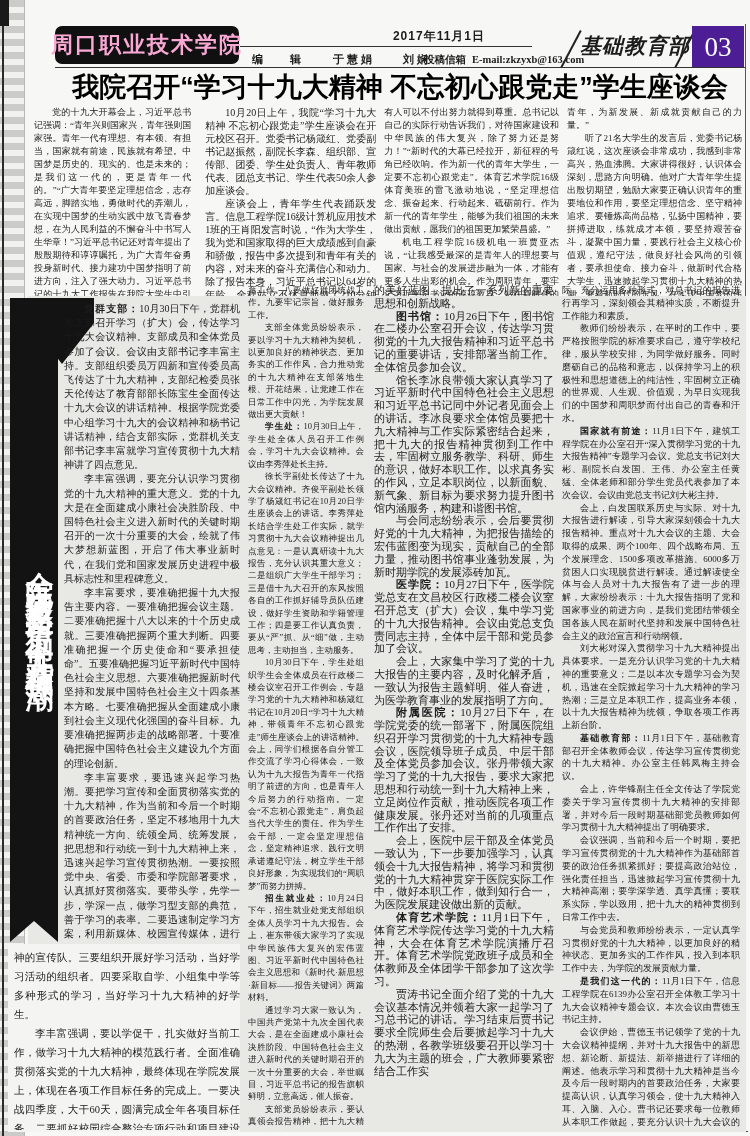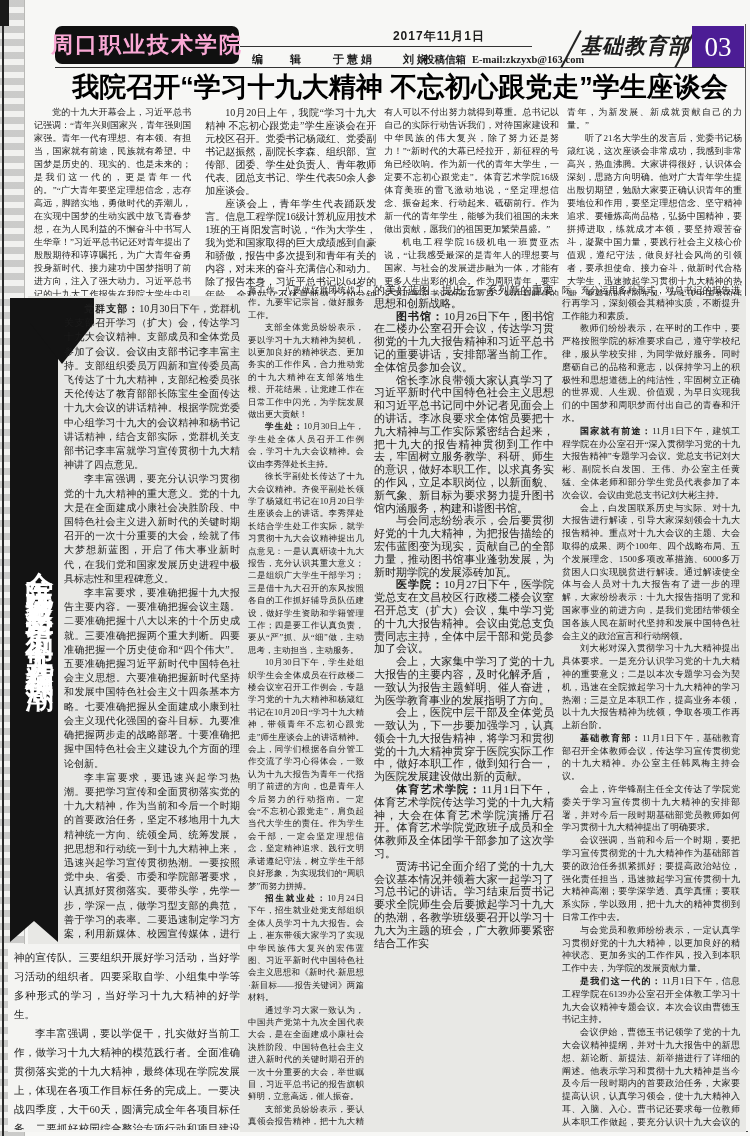--- a/index.html
+++ b/index.html
@@ -139,21 +139,21 @@
 <div class="panel2"></div>
 
 <div class="ribbon"></div>
 <div class="ribbon-head"></div>
 <div class="ribbon-tail"></div>
 <div class="ribbon-text">全院迅速掀起学习贯彻十九大精神热潮</div>
 
 <div class="bcol colA">
     <p class="para"><b class="sech">党群支部：</b>10月30日下午，党群机关支部召开学习（扩大）会，传达学习十九大会议精神。支部成员和全体党员参加了会议。会议由支部书记李丰富主持。支部组织委员万四新和宣传委员高飞传达了十九大精神，支部纪检委员张天伦传达了教育部部长陈宝生全面传达十九大会议的讲话精神。根据学院党委中心组学习十九大的会议精神和杨书记讲话精神，结合支部实际，党群机关支部书记李丰富就学习宣传贯彻十九大精神讲了四点意见。</p>
     <p class="para">李丰富强调，要充分认识学习贯彻党的十九大精神的重大意义。党的十九大是在全面建成小康社会决胜阶段、中国特色社会主义进入新时代的关键时期召开的一次十分重要的大会，绘就了伟大梦想新蓝图，开启了伟大事业新时代，在我们党和国家发展历史进程中极具标志性和里程碑意义。</p>
-    <p class="para">李丰富要求，要准确把握十九大报告主要内容。一要准确把握会议主题。二要准确把握十八大以来的十个历史成就。三要准确把握两个重大判断。四要准确把握一个历史使命和“四个伟大”。五要准确把握习近平新时代中国特色社会主义思想。六要准确把握新时代坚持和发展中国特色社会主义十四条基本方略。七要准确把握从全面建成小康到社会主义现代化强国的奋斗目标。九要准确把握两步走的战略部署。十要准确把握中国特色社会主义建设九个方面的理论创新。</p>
+    <p class="para">李丰富要求，要准确把握十九大报告主要内容。一要准确把握会议主题。二要准确把握十八大以来的十个历史成就。三要准确把握两个重大判断。四要准确把握一个历史使命和“要承担使命”。五要准确把握习近平新时代中国特色社会主义思想。六要准确把握新时代坚持和发展中国特色社会主义十四条基本方略。七要准确把握从全面建成小康到社会主义现代化强国的奋斗目标。九要准确把握两步走的战略部署。十要准确把握中国特色社会主义建设九个方面的理论创新。</p>
     <p class="para">李丰富要求，要迅速兴起学习热潮。要把学习宣传和全面贯彻落实党的十九大精神，作为当前和今后一个时期的首要政治任务，坚定不移地用十九大精神统一方向、统领全局、统筹发展，把思想和行动统一到十九大精神上来，迅速兴起学习宣传贯彻热潮。一要按照党中央、省委、市委和学院部署要求，认真抓好贯彻落实。要带头学，先学一步，学深一点，做学习型支部的典范，善于学习的表率。二要迅速制定学习方案，利用新媒体、校园宣传媒体，进行广泛宣传报道，做十九大精</p>
   </div>
 <div class="bcol colA2">
     <p class="para flush">神的宣传队。三要组织开展好学习活动，当好学习活动的组织者。四要采取自学、小组集中学等多种形式的学习，当好学习十九大精神的好学生。</p>
     <p class="para">李丰富强调，要以学促干，扎实做好当前工作，做学习十九大精神的模范践行者。全面准确贯彻落实党的十九大精神，最终体现在学院发展上，体现在各项工作目标任务的完成上。一要决战四季度，大干60天，圆满完成全年各项目标任务。二要抓好校园综合整治专项行动和项目建设为重点搞好督促检查工作。确保全年各项目标任务的圆满完成。三要抓好“五城联创”和校园文明创建活动。四要做好沈丘三大夫营的精准扶贫工作。五要认真抓好基层党建工作。各基层党组织要认真加强政治学习，充分发挥党员的先锋模范作用和党组织战斗堡垒作用。六要做好信访维稳工作，及时化解矛盾。七要做好新生和优秀青年的入党教</p>
   </div>
 <div class="bcol colB">
     <p class="para flush">育工作。八要做好群团统战工作。九要牢记宗旨，做好服务工作。</p>
     <p class="para">支部全体党员纷纷表示，要以学习十九大精神为契机，以更加良好的精神状态、更加务实的工作作风，合力推动党的十九大精神在支部落地生根、开花结果，让党建工作在日常工作中闪光，为学院发展做出更大贡献！</p>
     <p class="para"><b class="sech">学生处：</b>10月30日上午，学生处全体人员召开工作例会，学习十九大会议精神。会议由李秀萍处长主持。</p>
@@ -163,20 +163,21 @@
     <p class="para">通过学习大家一致认为，中国共产党第十九次全国代表大会，是在全面建成小康社会决胜阶段、中国特色社会主义进入新时代的关键时期召开的一次十分重要的大会，举世瞩目，习近平总书记的报告旗帜鲜明，立意高远，催人振奋。</p>
     <p class="para">支部党员纷纷表示，要认真领会报告精神，把十九大精神贯穿于实际工作中，统一到十九大精神上来、凝聚到学院部署上来，凝聚共识，以饱满的热情和奋发有为的精神状态投入到招生就业等具体工作中，为学院发展做出新的贡献。</p>
   </div>
 <div class="bcol colC">
     <p class="para flush">的美好蓝图，提出了一系列新的重要思想和创新战略。</p>
     <p class="para"><b class="sech">图书馆：</b>10月26日下午，图书馆在二楼办公室召开会议，传达学习贯彻党的十九大报告精神和习近平总书记的重要讲话，安排部署当前工作。全体馆员参加会议。</p>
     <p class="para">馆长李冰良带领大家认真学习了习近平新时代中国特色社会主义思想和习近平总书记同中外记者见面会上的讲话。李冰良要求全体馆员要把十九大精神与工作实际紧密结合起来，把十九大的报告精神贯彻到工作中去，牢固树立服务教学、科研、师生的意识，做好本职工作。以求真务实的作风，立足本职岗位，以新面貌、新气象、新目标为要求努力提升图书馆内涵服务，构建和谐图书馆。</p>
     <p class="para">与会同志纷纷表示，会后要贯彻好党的十九大精神，为把报告描绘的宏伟蓝图变为现实，贡献自己的全部力量，推动图书馆事业蓬勃发展，为新时期学院的发展添砖加瓦。</p>
     <p class="para"><b class="sech">医学院：</b>10月27日下午，医学院党总支在文昌校区行政楼二楼会议室召开总支（扩大）会议，集中学习党的十九大报告精神。会议由党总支负责同志主持，全体中层干部和党员参加了会议。</p>
     <p class="para">会上，大家集中学习了党的十九大报告的主要内容，及时化解矛盾，一致认为报告主题鲜明、催人奋进，为医学教育事业的发展指明了方向。</p>
+    <p class="para"><b class="sech">附属医院：</b>10月27日下午，在学院党委的统一部署下，附属医院组织召开学习贯彻党的十九大精神专题会议，医院领导班子成员、中层干部及全体党员参加会议。张丹带领大家学习了党的十九大报告，要求大家把思想和行动统一到十九大精神上来，立足岗位作贡献，推动医院各项工作健康发展。张丹还对当前的几项重点工作作出了安排。</p>
     <p class="para">会上，医院中层干部及全体党员一致认为，下一步要加强学习，认真领会十九大报告精神，将学习和贯彻党的十九大精神贯穿于医院实际工作中，做好本职工作，做到知行合一，为医院发展建设做出新的贡献。</p>
     <p class="para"><b class="sech">体育艺术学院：</b>11月1日下午，体育艺术学院传达学习党的十九大精神，大会在体育艺术学院演播厅召开。体育艺术学院党政班子成员和全体教师及全体团学干部参加了这次学习。</p>
     <p class="para">贾涛书记全面介绍了党的十九大会议基本情况并领着大家一起学习了习总书记的讲话。学习结束后贾书记要求全院师生会后要掀起学习十九大的热潮，各教学班级要召开以学习十九大为主题的班会，广大教师要紧密结合工作实</p>
   </div>
 <div class="bcol colD">
     <p class="para flush">际，充分运用多种形式，对总书记的报告进行再学习，深刻领会其精神实质，不断提升工作能力和素质。</p>
     <p class="para">教师们纷纷表示，在平时的工作中，要严格按照学院的标准要求自己，遵守学校纪律，服从学校安排，为同学做好服务。同时磨砺自己的品格和意志，以保持学习上的积极性和思想道德上的纯洁性，牢固树立正确的世界观、人生观、价值观，为早日实现我们的中国梦和周职梦而付出自己的青春和汗水。</p>
     <p class="para"><b class="sech">国家就有前途：</b>11月1日下午，建筑工程学院在办公室召开“深入贯彻学习党的十九大报告精神”专题学习会议。党总支书记刘大彬、副院长白发国、王伟、办公室主任黄猛、全体老师和部分学生党员代表参加了本次会议。会议由党总支书记刘大彬主持。</p>
     <p class="para">会上，白发国联系历史与实际、对十九大报告进行解读，引导大家深刻领会十九大报告精神。重点对十九大会议的主题、大会取得的成果、两个100年、四个战略布局、五个发展理念、1500多项改革措施、6000多万贫困人口实现脱贫进行解读。通过解读使全体与会人员对十九大报告有了进一步的理解，大家纷纷表示：十九大报告指明了党和国家事业的前进方向，是我们党团结带领全国各族人民在新时代坚持和发展中国特色社会主义的政治宣言和行动纲领。</p>
     <p class="para">刘大彬对深入贯彻学习十九大精神提出具体要求。一是充分认识学习党的十九大精神的重要意义；二是以本次专题学习会为契机，迅速在全院掀起学习十九大精神的学习热潮；三是立足本职工作，提高业务本领，以十九大报告精神为统领，争取各项工作再上新台阶。</p>

